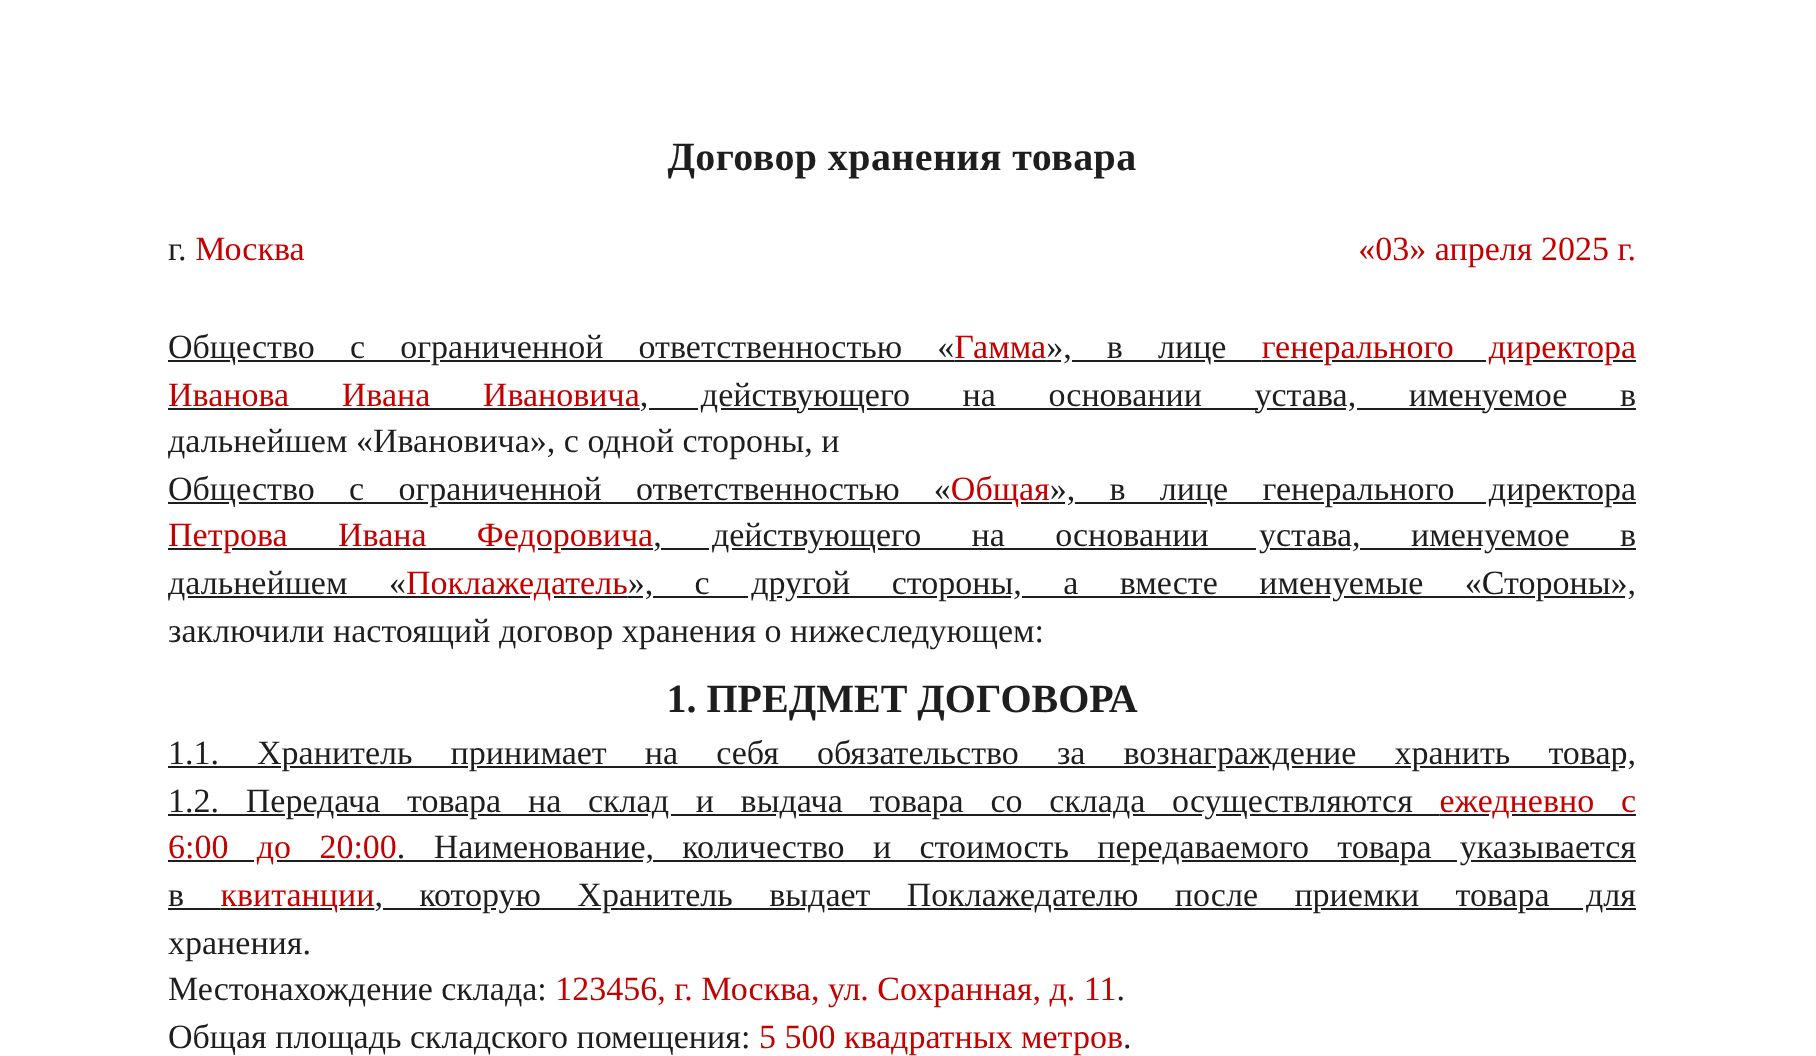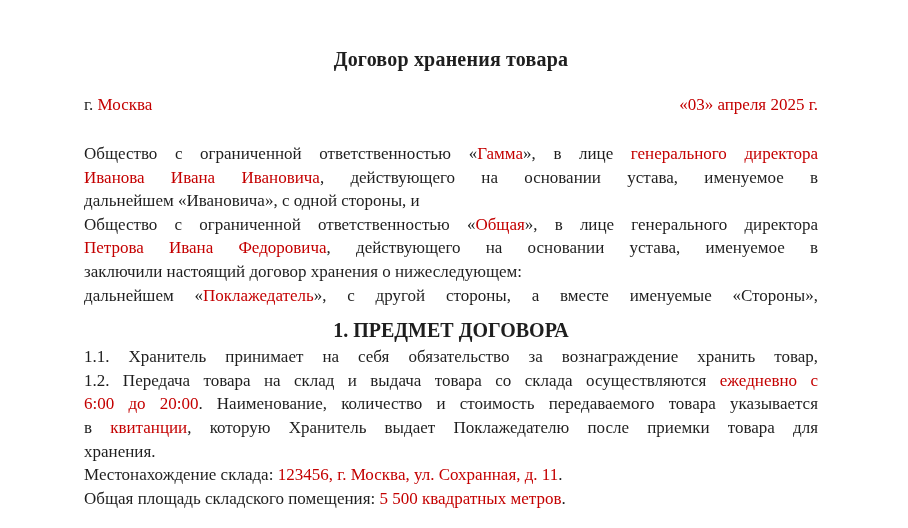--- a/index.html
+++ b/index.html
@@ -8,21 +8,21 @@
     height: 528px;
     background: #ffffff;
     overflow: hidden;
     font-family: "Liberation Serif", "DejaVu Serif", serif;
     color: #1e1e1e;
   }
   .page {
     box-sizing: border-box;
     width: 908px;
     height: 528px;
-    padding: 48px 90px 0 84px;
+    padding: 68px 90px 0 84px;
   }
   .title {
     text-align: center;
     font-weight: bold;
     font-size: 20px;
     line-height: 23px;
     letter-spacing: 0.2px;
   }
   .dateline {
     display: flex;
@@ -37,20 +37,21 @@
   .line {
     font-size: 17px;
     line-height: 23.6px;
     height: 23.6px;
     overflow: hidden;
     text-align: left;
   }
   .line.just {
     text-align: justify;
     text-align-last: justify;
+    text-decoration: underline;
   }
   .line.heading {
     text-align: center;
     text-align-last: center;
     font-weight: bold;
     font-size: 20px;
     height: 24px;
     margin-top: 12px;
     margin-bottom: 2px;
   }
@@ -65,22 +66,22 @@
   <div class="dateline">
     <div><span class="blk">г. </span><span class="red">Москва</span></div>
     <div class="red">«03» апреля 2025 г.</div>
   </div>
   <div class="contract-body">
       <div class="line just"><span class="blk">Общество с ограниченной ответственностью «</span><span class="red">Гамма</span><span class="blk">», в лице </span><span class="red">генерального директора</span></div>
       <div class="line just"><span class="red">Иванова Ивана Ивановича</span><span class="blk">, действующего на основании устава, именуемое в</span></div>
       <div class="line"><span class="blk">дальнейшем «Ивановича», с одной стороны, и</span></div>
       <div class="line just"><span class="blk">Общество с ограниченной ответственностью «</span><span class="red">Общая</span><span class="blk">», в лице генерального директора</span></div>
       <div class="line just"><span class="red">Петрова Ивана Федоровича</span><span class="blk">, действующего на основании устава, именуемое в</span></div>
+      <div class="line just"><span class="blk">дальнейшем «</span><span class="red">Поклажедатель</span><span class="blk">», с другой стороны, а вместе именуемые «Стороны»,</span></div>
       <div class="line"><span class="blk">заключили настоящий договор хранения о нижеследующем:</span></div>
-      <div class="line just"><span class="blk">дальнейшем «</span><span class="red">Поклажедатель</span><span class="blk">», с другой стороны, а вместе именуемые «Стороны»,</span></div>
       <div class="line heading"><span class="blk">1. ПРЕДМЕТ ДОГОВОРА</span></div>
       <div class="line just"><span class="blk">1.1. Хранитель принимает на себя обязательство за вознаграждение хранить товар,</span></div>
       <div class="line just"><span class="blk">1.2. Передача товара на склад и выдача товара со склада осуществляются </span><span class="red">ежедневно с</span></div>
       <div class="line just"><span class="red">6:00 до 20:00</span><span class="blk">. Наименование, количество и стоимость передаваемого товара указывается</span></div>
       <div class="line just"><span class="blk">в </span><span class="red">квитанции</span><span class="blk">, которую Хранитель выдает Поклажедателю после приемки товара для</span></div>
       <div class="line"><span class="blk">хранения.</span></div>
       <div class="line"><span class="blk">Местонахождение склада: </span><span class="red">123456, г. Москва, ул. Сохранная, д. 11</span><span class="blk">.</span></div>
       <div class="line"><span class="blk">Общая площадь складского помещения: </span><span class="red">5 500 квадратных метров</span><span class="blk">.</span></div>
     </div>
 </div>

